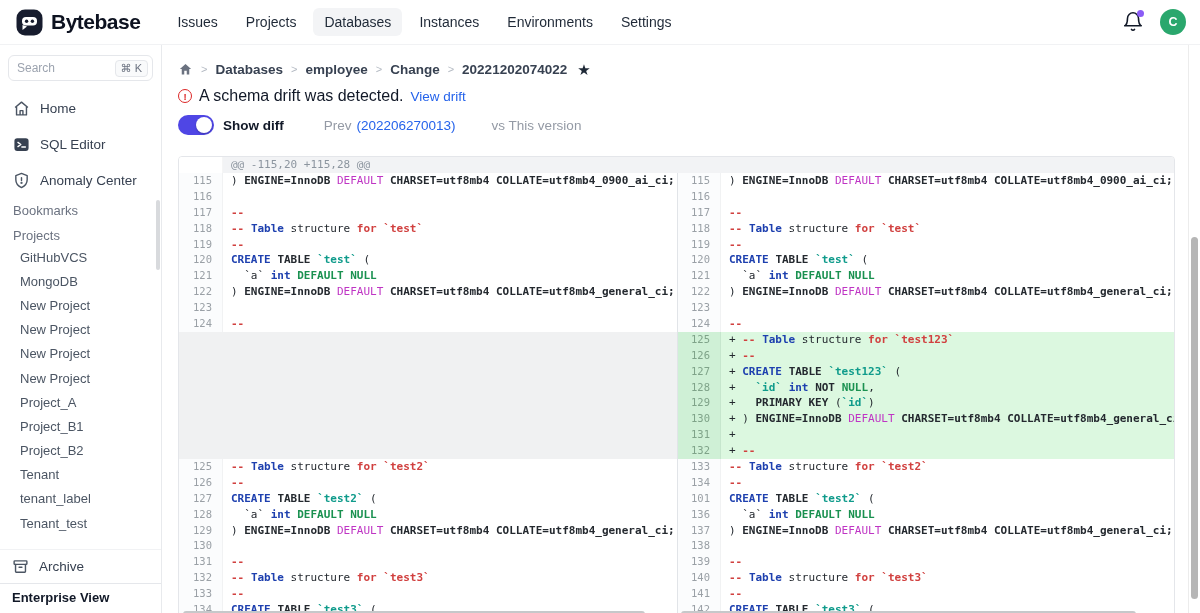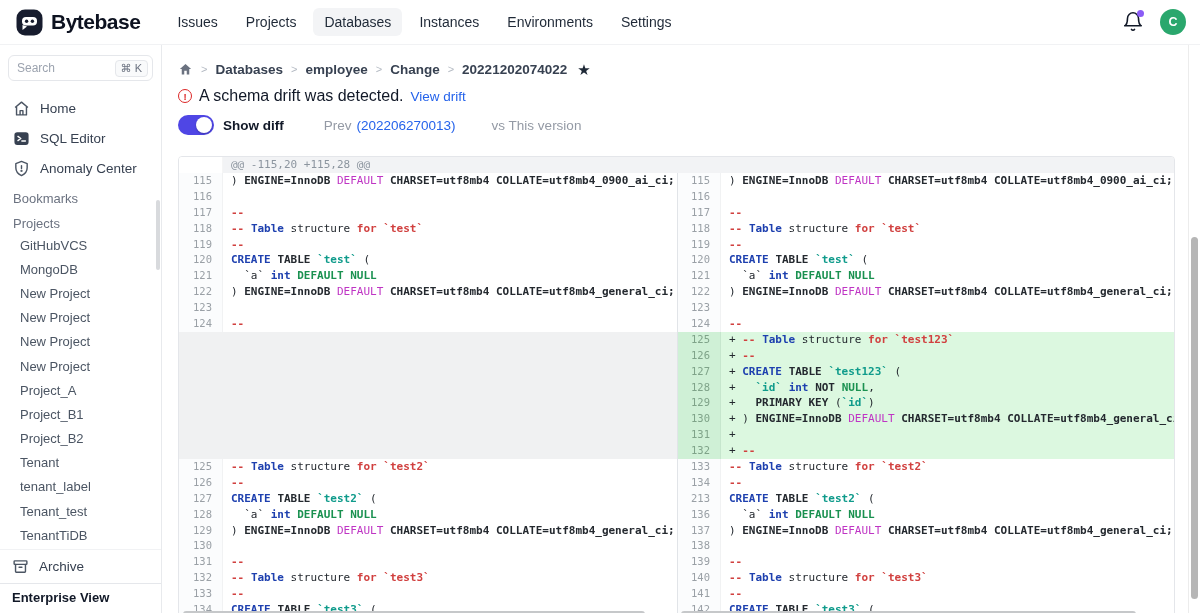--- a/index.html
+++ b/index.html
@@ -26,21 +26,21 @@
 
   
   .sidebar { width:162px; border-right:1px solid #e8eaed; position:relative; flex:none;
              display:flex; flex-direction:column; }
   .sb-scroll { flex:1; padding:10px 8px 0 8px; overflow:hidden; }
   .search-box { height:26px; border:1px solid #e5e7eb; border-radius:6px; display:flex;
                 align-items:center; padding:0 4px 0 8px; background:#fff; }
   .search-ph { font-size:12px; color:#9ca3af; flex:1; }
   .kbd { font-size:11px; color:#6b7280; border:1px solid #e5e7eb; background:#f9fafb;
          border-radius:4px; padding:1px 5px; white-space:nowrap; }
-  .sb-item { display:flex; align-items:center; gap:10px; padding:6px 4px; 
+  .sb-item { display:flex; align-items:center; gap:10px; padding:6px 4px; margin-top:6px;
              font-size:13.5px; color:#374151; cursor:pointer; }
   .sb-item .ico { width:18px; height:18px; flex:none; display:flex; align-items:center; justify-content:center; }
   .sb-section { font-size:13px; color:#6b7280; padding:8px 4px 2px 5px; }
   .proj { font-size:13px; color:#4b5563; padding:4.6px 4px 4.6px 12px; cursor:pointer; white-space:nowrap; }
   .sb-thumb { position:absolute; right:1px; top:155px; width:4px; height:70px;
               background:#d8dadd; border-radius:2px; }
   .archive-row { border-top:1px solid #f1f2f4; margin:6px 0 0 0; padding:8px 12px; display:flex;
                  align-items:center; gap:10px; font-size:13.5px; color:#374151; cursor:pointer; }
   .plan-bar { border-top:1px solid #e5e7eb; padding:6px 12px 8px 12px; font-size:13px;
               font-weight:700; color:#111827; }
@@ -373,21 +373,21 @@
           </div>
           <div class="drow">
             <span class="gut ">126</span>
             <div class="dcode "><span class="cr">--</span></div>
             <span class="gut  gr">134</span>
             <div class="dcode "><span class="cr">--</span></div>
           </div>
           <div class="drow">
             <span class="gut ">127</span>
             <div class="dcode "><span class="ck">CREATE</span><span class="cp"> </span><span class="cb">TABLE</span><span class="cp"> </span><span class="ct">`test2`</span><span class="cp"> (</span></div>
-            <span class="gut  gr">213</span>
+            <span class="gut  gr">101</span>
             <div class="dcode "><span class="ck">CREATE</span><span class="cp"> </span><span class="cb">TABLE</span><span class="cp"> </span><span class="ct">`test2`</span><span class="cp"> (</span></div>
           </div>
           <div class="drow">
             <span class="gut ">128</span>
             <div class="dcode "><span class="cp">  </span><span class="cp">`a`</span><span class="cp"> </span><span class="ck">int</span><span class="cp"> </span><span class="cg">DEFAULT NULL</span></div>
             <span class="gut  gr">136</span>
             <div class="dcode "><span class="cp">  </span><span class="cp">`a`</span><span class="cp"> </span><span class="ck">int</span><span class="cp"> </span><span class="cg">DEFAULT NULL</span></div>
           </div>
           <div class="drow">
             <span class="gut ">129</span>

